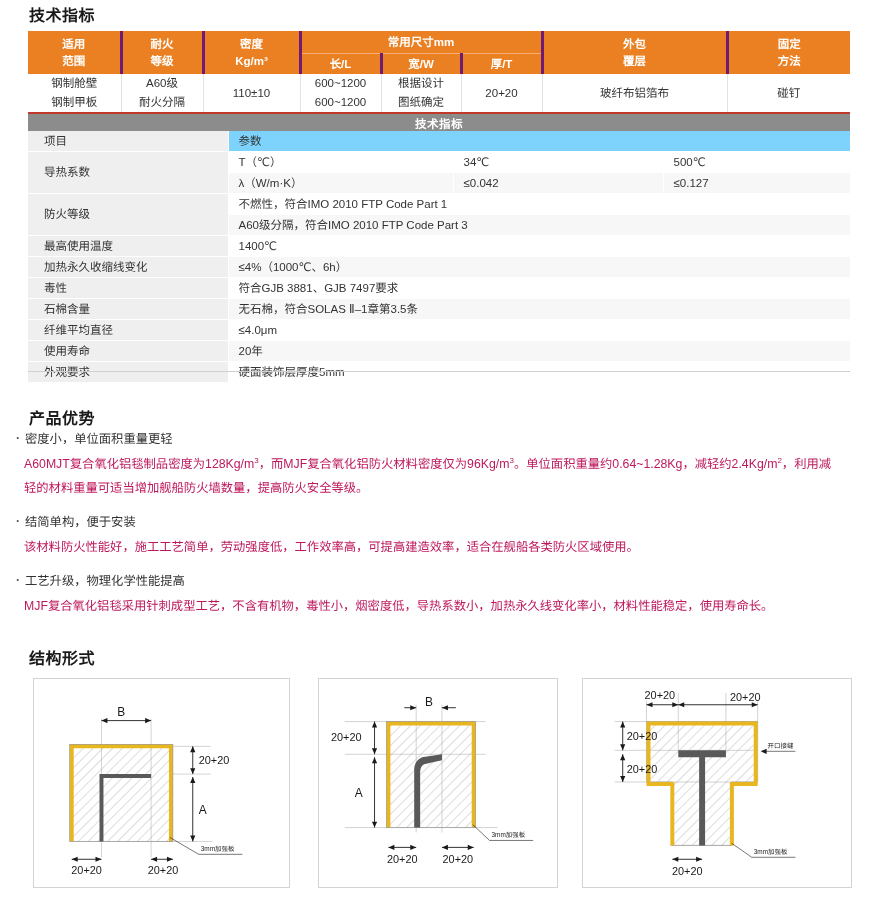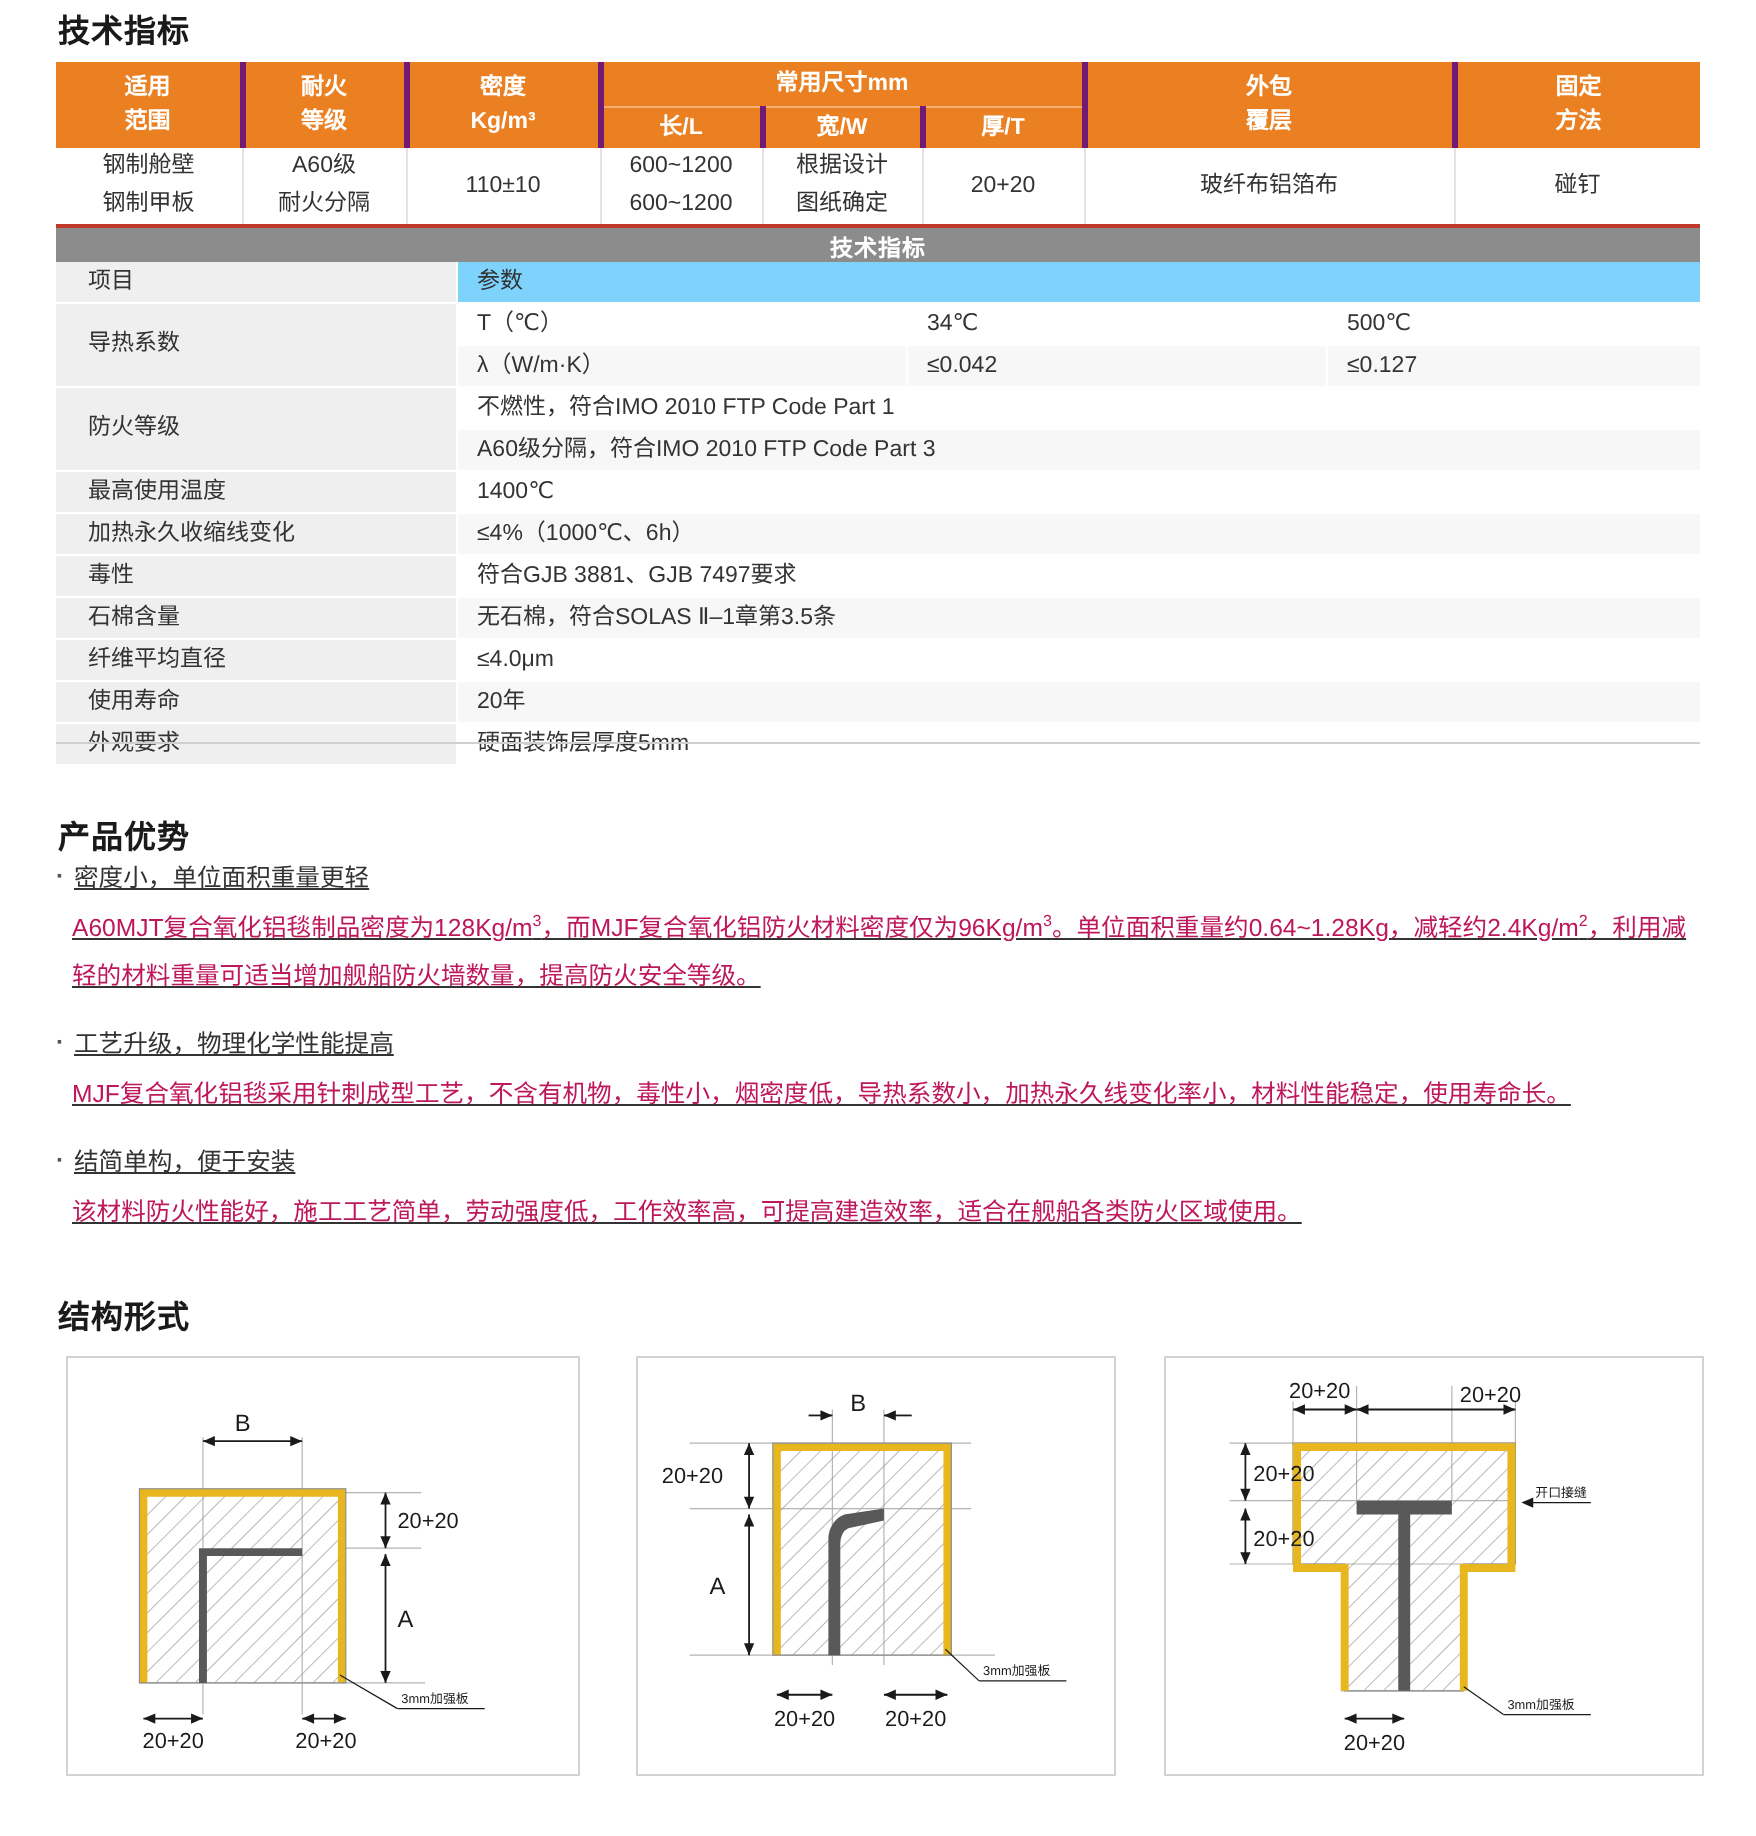--- a/index.html
+++ b/index.html
@@ -109,22 +109,22 @@
   #tbl-spec td.v{background:#f7f7f7;margin-top:40px;}
   #tbl-spec td.vw{background:#ffffff;}
   #tbl-spec td.vg{background:#7dd3fc;}
   #tbl-spec .divl{border-left:1px solid #ffffff;}
   #spec-bottom-rule{
     position:absolute;left:28px;top:371px;width:822px;height:1px;background:#cfcfcf;
   }
 
   
   #adv{
-    position:absolute;left:28px;top:428px;width:824px;
-    font-size:12.3px;color:#333333;line-height:1.95;text-decoration:underline;
+    position:absolute;left:16px;top:428px;width:824px;
+    font-size:12.3px;color:#333333;line-height:1.95;
   }
   .adv-head{
     font-size:12.3px;color:#333333;margin:0 0 1px 0;
     position:relative;padding-left:9px;
   }
   .adv-head:before{
     content:"·";position:absolute;left:0;top:-1px;color:#555;font-weight:bold;
   }
   .adv-body{margin:0 0 10px 8px;color:#be185d;}
   .adv-body sup{font-size:8px;vertical-align:super;}
@@ -295,27 +295,27 @@
   <div class="sec-title" id="title-adv">产品优势</div>
 
   <div id="adv">
 
     <div class="adv-item">
       <p class="adv-head">密度小，单位面积重量更轻</p>
       <p class="adv-body"><span>A60MJT复合氧化铝毯制品密度为128Kg/m</span><sup>3</sup><span>，而MJF复合氧化铝防火材料密度仅为96Kg/m</span><sup>3</sup><span>。单位面积重量约0.64~1.28Kg，减轻约2.4Kg/m</span><sup>2</sup><span>，利用减轻的材料重量可适当增加舰船防火墙数量，提高防火安全等级。</span></p>
     </div>
 
     <div class="adv-item">
+      <p class="adv-head">结简单构，便于安装</p>
+      <p class="adv-body">该材料防火性能好，施工工艺简单，劳动强度低，工作效率高，可提高建造效率，适合在舰船各类防火区域使用。</p>
+    </div>
+
+    <div class="adv-item">
       <p class="adv-head">工艺升级，物理化学性能提高</p>
       <p class="adv-body">MJF复合氧化铝毯采用针刺成型工艺，不含有机物，毒性小，烟密度低，导热系数小，加热永久线变化率小，材料性能稳定，使用寿命长。</p>
-    </div>
-
-    <div class="adv-item">
-      <p class="adv-head">结简单构，便于安装</p>
-      <p class="adv-body">该材料防火性能好，施工工艺简单，劳动强度低，工作效率高，可提高建造效率，适合在舰船各类防火区域使用。</p>
     </div>
   </div>
 
   <div class="sec-title" id="title-struct">结构形式</div>
 
   <div class="diagram-box" id="diag1">
     <svg viewBox="0 0 257 210" preserveAspectRatio="none">
 
       <defs>
         <pattern id="hatchA" width="7" height="7" patternTransform="rotate(45)" patternUnits="userSpaceOnUse">

